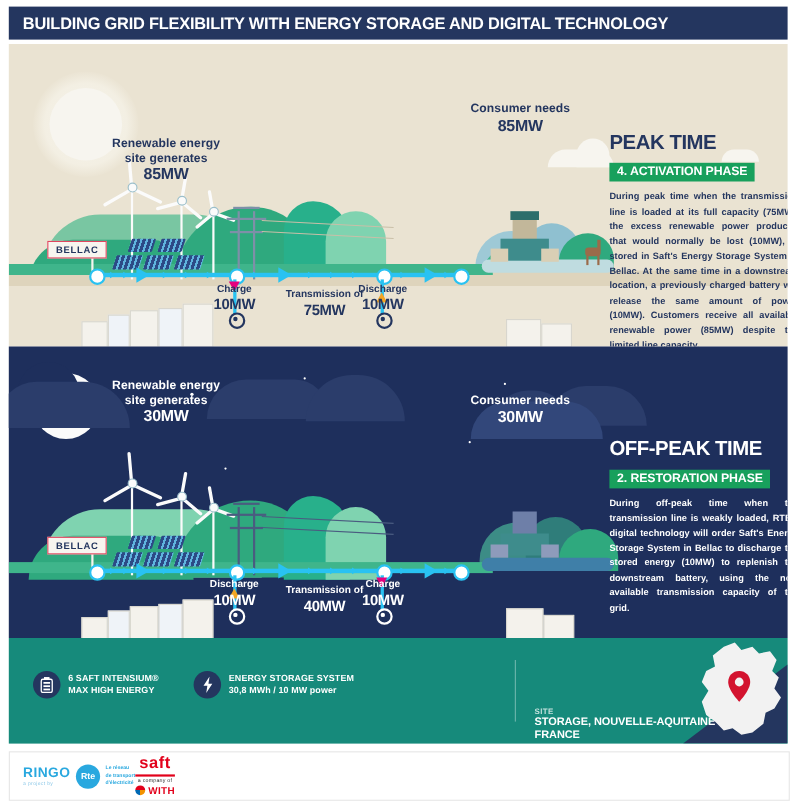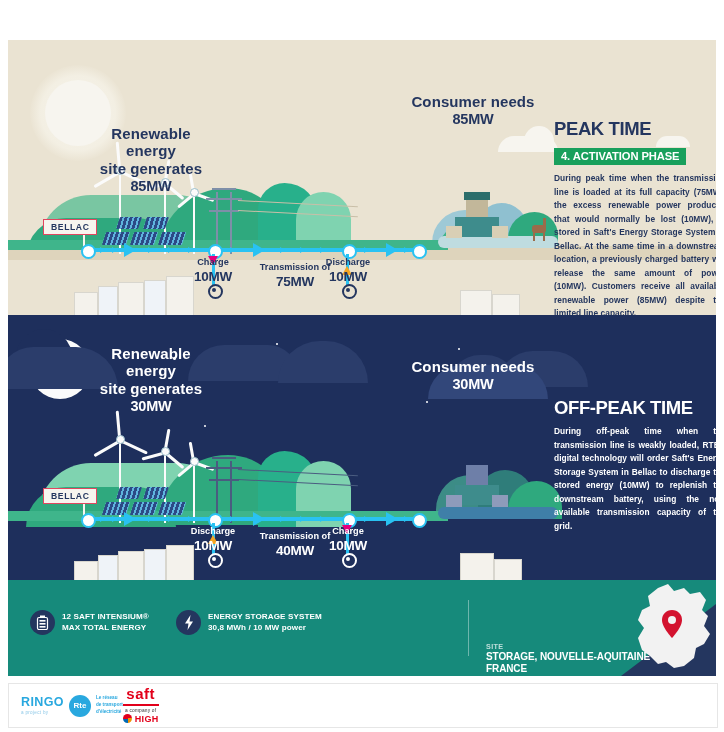--- a/index.html
+++ b/index.html
@@ -21,21 +21,21 @@
            background:radial-gradient(circle at 50% 50%,#F6F3EA 0%,#F3EFE3 55%,rgba(243,239,227,0) 72%);}
   .sun-core{position:absolute;left:37px;top:40px;width:66px;height:66px;border-radius:50%;background:#F7F5EF;}
 
   .moon{position:absolute;left:22px;top:24px;width:60px;height:60px;border-radius:50%;background:#FBFBFB;}
   .moon-cut{position:absolute;left:8px;top:14px;width:56px;height:56px;border-radius:50%;background:#1E2F5C;}
 
   .cloud{position:absolute;background:#F7F5EF;border-radius:40px;}
 
   
   .lbl{position:absolute;text-align:center;line-height:1.15;font-weight:bold;}
-  .lbl .sm{font-size:15px;display:block;letter-spacing:0.1px;}
+  .lbl .sm{font-size:11px;display:block;letter-spacing:0.1px;}
   .lbl .bg{font-size:14.5px;display:block;letter-spacing:-0.2px;margin-top:1px;}
   .lbl.dark{color:#24365F;}
   .lbl.light{color:#FFFFFF;}
 
   .mini{position:absolute;text-align:center;line-height:1.15;font-weight:bold;}
   .mini .sm{font-size:9.2px;display:block;}
   .mini .bg{font-size:13.5px;display:block;letter-spacing:-0.3px;margin-top:1px;}
   .mini.dark{color:#24365F;}
   .mini.light{color:#FFFFFF;}
 
@@ -125,20 +125,23 @@
         background:conic-gradient(#E2001A 0 25%,#F39200 25% 50%,#0069B4 50% 75%,#E2001A 75% 100%);}
   .saft .tot .tt{color:#E2001A;font-size:9px;font-weight:bold;letter-spacing:0.3px;}
 
   .star{position:absolute;background:#fff;border-radius:50%;}
 </style>
 </head>
 <body>
 
 <div class="page">
 
+  <div class="header">
+    <div class="title">BUILDING GRID FLEXIBILITY WITH ENERGY STORAGE AND DIGITAL TECHNOLOGY</div>
+  </div>
 
   <div class="peak">
 
     <div class="sky-sun"></div>
     <div class="sun-core"></div>
     <div class="cloud" style="left:490px;top:96px;width:60px;height:16px;border-radius:20px 20px 0 0;"></div>
     <div class="cloud" style="left:516px;top:86px;width:30px;height:26px;border-radius:20px 20px 0 0;"></div>
     <div class="cloud" style="left:648px;top:96px;width:34px;height:11px;border-radius:18px 18px 0 0;"></div>
 
     <div style="position:absolute;left:60px;top:170px;width:24px;height:2.4px;background:#CFC5AC;border-radius:2px;"></div>
@@ -405,40 +408,41 @@
       <span class="bg">10MW</span>
     </div>
 
     <div class="mini light" style="left:290px;top:211px;width:100px;">
       <span class="sm">Charge</span>
       <span class="bg">10MW</span>
     </div>
 
     <div class="rpanel" style="left:546px;top:82px;">
       <div class="rp-title light">OFF-PEAK TIME</div>
+      <div class="rp-badge">2. RESTORATION PHASE</div>
       <div class="rp-body light">During off-peak time when the transmission line is weakly loaded, RTE's digital technology will order Saft's Energy Storage System in Bellac to discharge the stored energy (10MW) to replenish the downstream battery, using the now available transmission capacity of the grid.</div>
     </div>
   </div>
 
   <div class="facts">
     <div class="wedge"></div>
 
     <div class="fact" style="left:22px;top:30px;width:160px;">
       <div class="ic">
         <svg width="13" height="15" viewBox="0 0 13 15" aria-hidden="true">
           <rect x="4" y="0.5" width="5" height="2" fill="#fff"></rect>
           <rect x="1.5" y="2.5" width="10" height="12" rx="1.5" fill="none" stroke="#fff" stroke-width="1.2"></rect>
           <rect x="3.5" y="5" width="6" height="1.6" fill="#fff"></rect>
           <rect x="3.5" y="8" width="6" height="1.6" fill="#fff"></rect>
           <rect x="3.5" y="11" width="6" height="1.6" fill="#fff"></rect>
         </svg>
       </div>
       <div class="tx">
-        <div>12 SAFT INTENSIUM®</div>
-        <div>MAX TOTAL ENERGY</div>
+        <div>6 SAFT INTENSIUM®</div>
+        <div>MAX HIGH ENERGY</div>
       </div>
     </div>
 
     <div class="fact" style="left:168px;top:30px;width:160px;">
       <div class="ic">
         <svg width="12" height="15" viewBox="0 0 12 15" aria-hidden="true">
           <path d="M7.5 0 L2 8.5 H5.5 L4.5 15 L10 6.5 H6.5 Z" fill="#fff"></path>
         </svg>
       </div>
       <div class="tx">
@@ -482,18 +486,18 @@
       </div>
     </div>
 
 
     <div class="saft">
       <div class="sf">saft</div>
       <div class="bar"></div>
       <div class="ac">a company of</div>
       <div class="tot">
         <div class="gl"></div>
-        <div class="tt">HIGH</div>
+        <div class="tt">WITH</div>
       </div>
     </div>
   </div>
 
 </div>
 
 </body></html>

